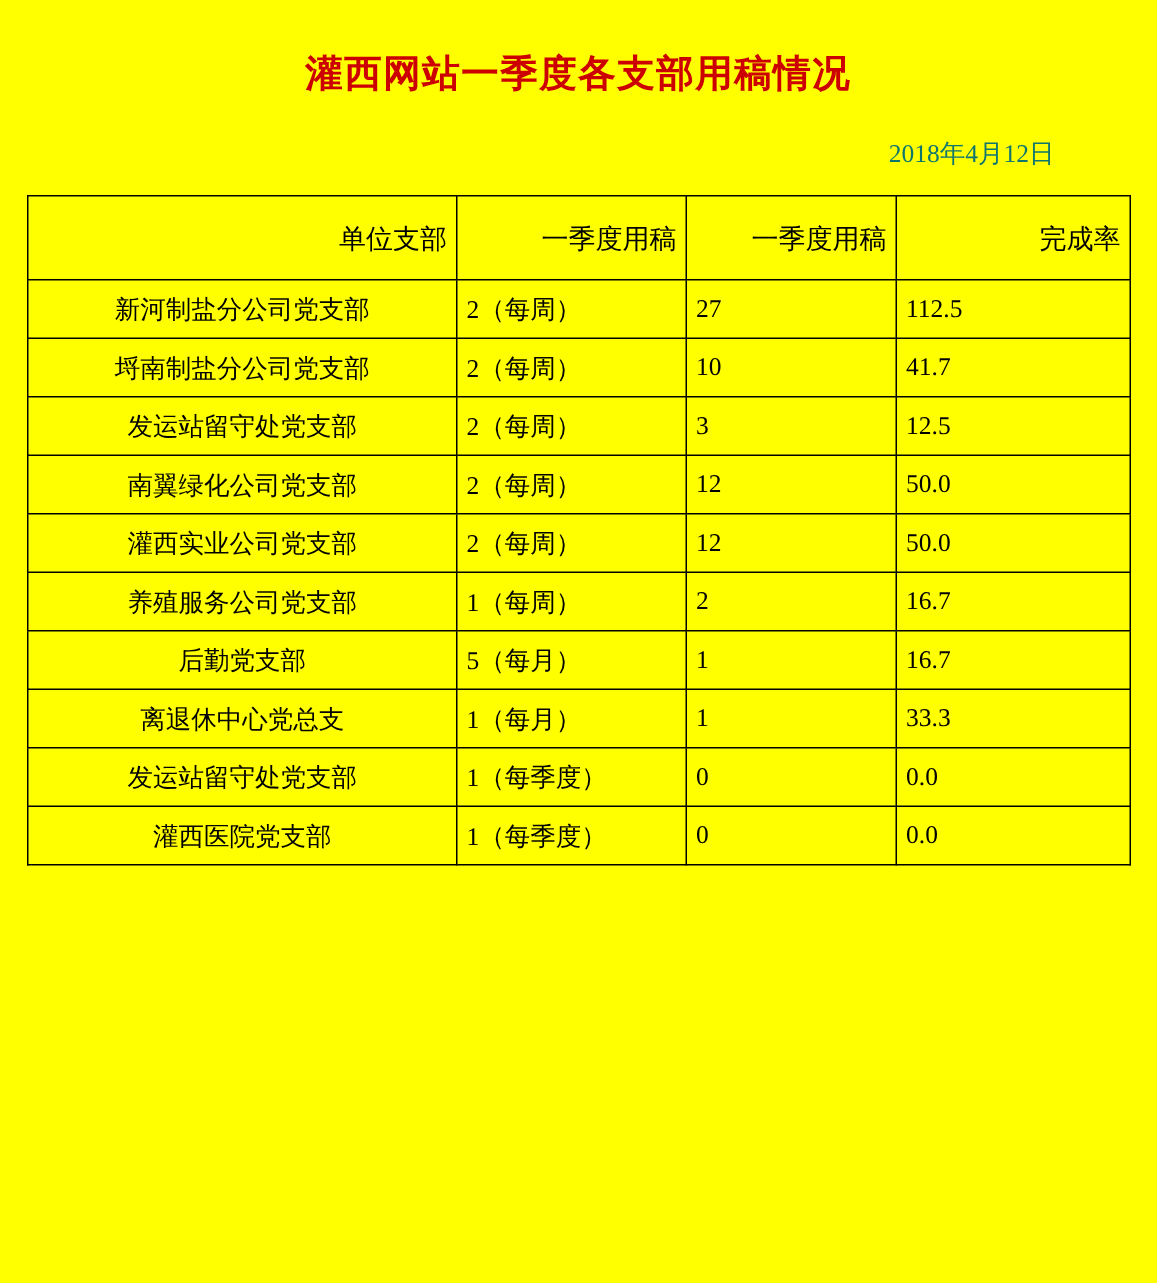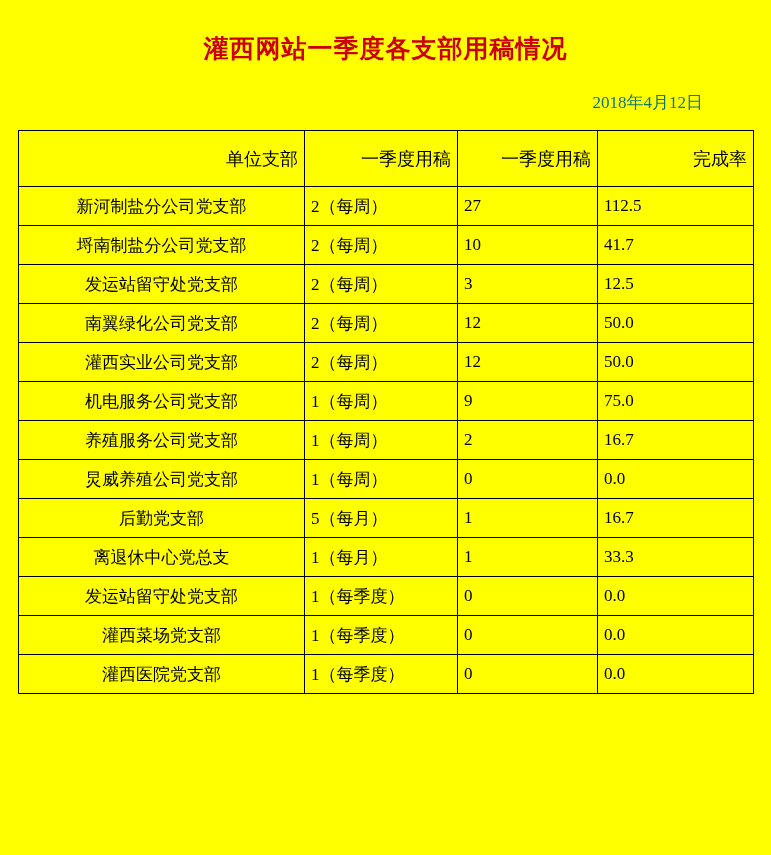--- a/index.html
+++ b/index.html
@@ -121,62 +121,44 @@
             <td class="count">12</td>
             <td class="rate">50.0</td>
           </tr>
           <tr>
             <td class="unit">灌西实业公司党支部</td>
             <td class="task">2（每周）</td>
             <td class="count">12</td>
             <td class="rate">50.0</td>
           </tr>
           <tr>
-            <td class="unit">机电服务公司党支部</td>
-            <td class="task">1（每周）</td>
-            <td class="count">9</td>
-            <td class="rate">75.0</td>
-          </tr>
-          <tr>
             <td class="unit">养殖服务公司党支部</td>
             <td class="task">1（每周）</td>
             <td class="count">2</td>
             <td class="rate">16.7</td>
-          </tr>
-          <tr>
-            <td class="unit">炅威养殖公司党支部</td>
-            <td class="task">1（每周）</td>
-            <td class="count">0</td>
-            <td class="rate">0.0</td>
           </tr>
           <tr>
             <td class="unit">后勤党支部</td>
             <td class="task">5（每月）</td>
             <td class="count">1</td>
             <td class="rate">16.7</td>
           </tr>
           <tr>
             <td class="unit">离退休中心党总支</td>
             <td class="task">1（每月）</td>
             <td class="count">1</td>
             <td class="rate">33.3</td>
           </tr>
           <tr>
             <td class="unit">发运站留守处党支部</td>
             <td class="task">1（每季度）</td>
             <td class="count">0</td>
             <td class="rate">0.0</td>
           </tr>
           <tr>
-            <td class="unit">灌西菜场党支部</td>
-            <td class="task">1（每季度）</td>
-            <td class="count">0</td>
-            <td class="rate">0.0</td>
-          </tr>
-          <tr>
             <td class="unit">灌西医院党支部</td>
             <td class="task">1（每季度）</td>
             <td class="count">0</td>
             <td class="rate">0.0</td>
           </tr>
         </tbody>
     </table>
   </div>
 
 </div>

